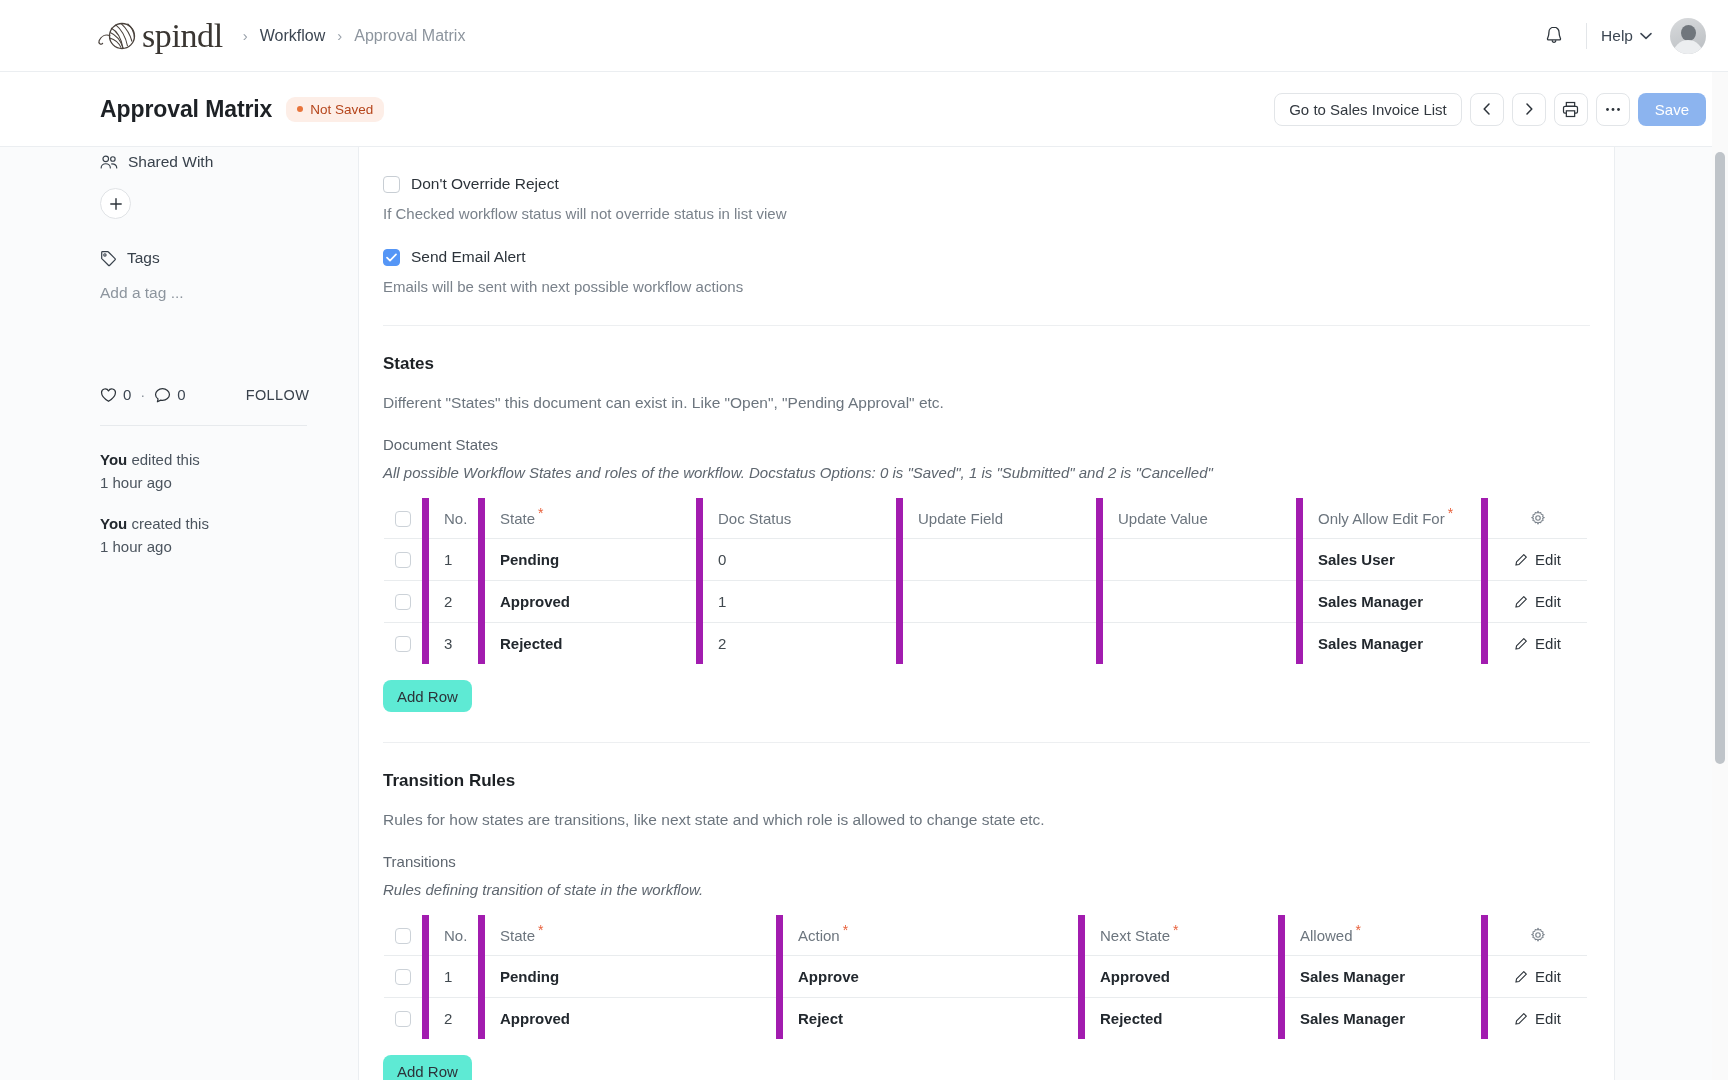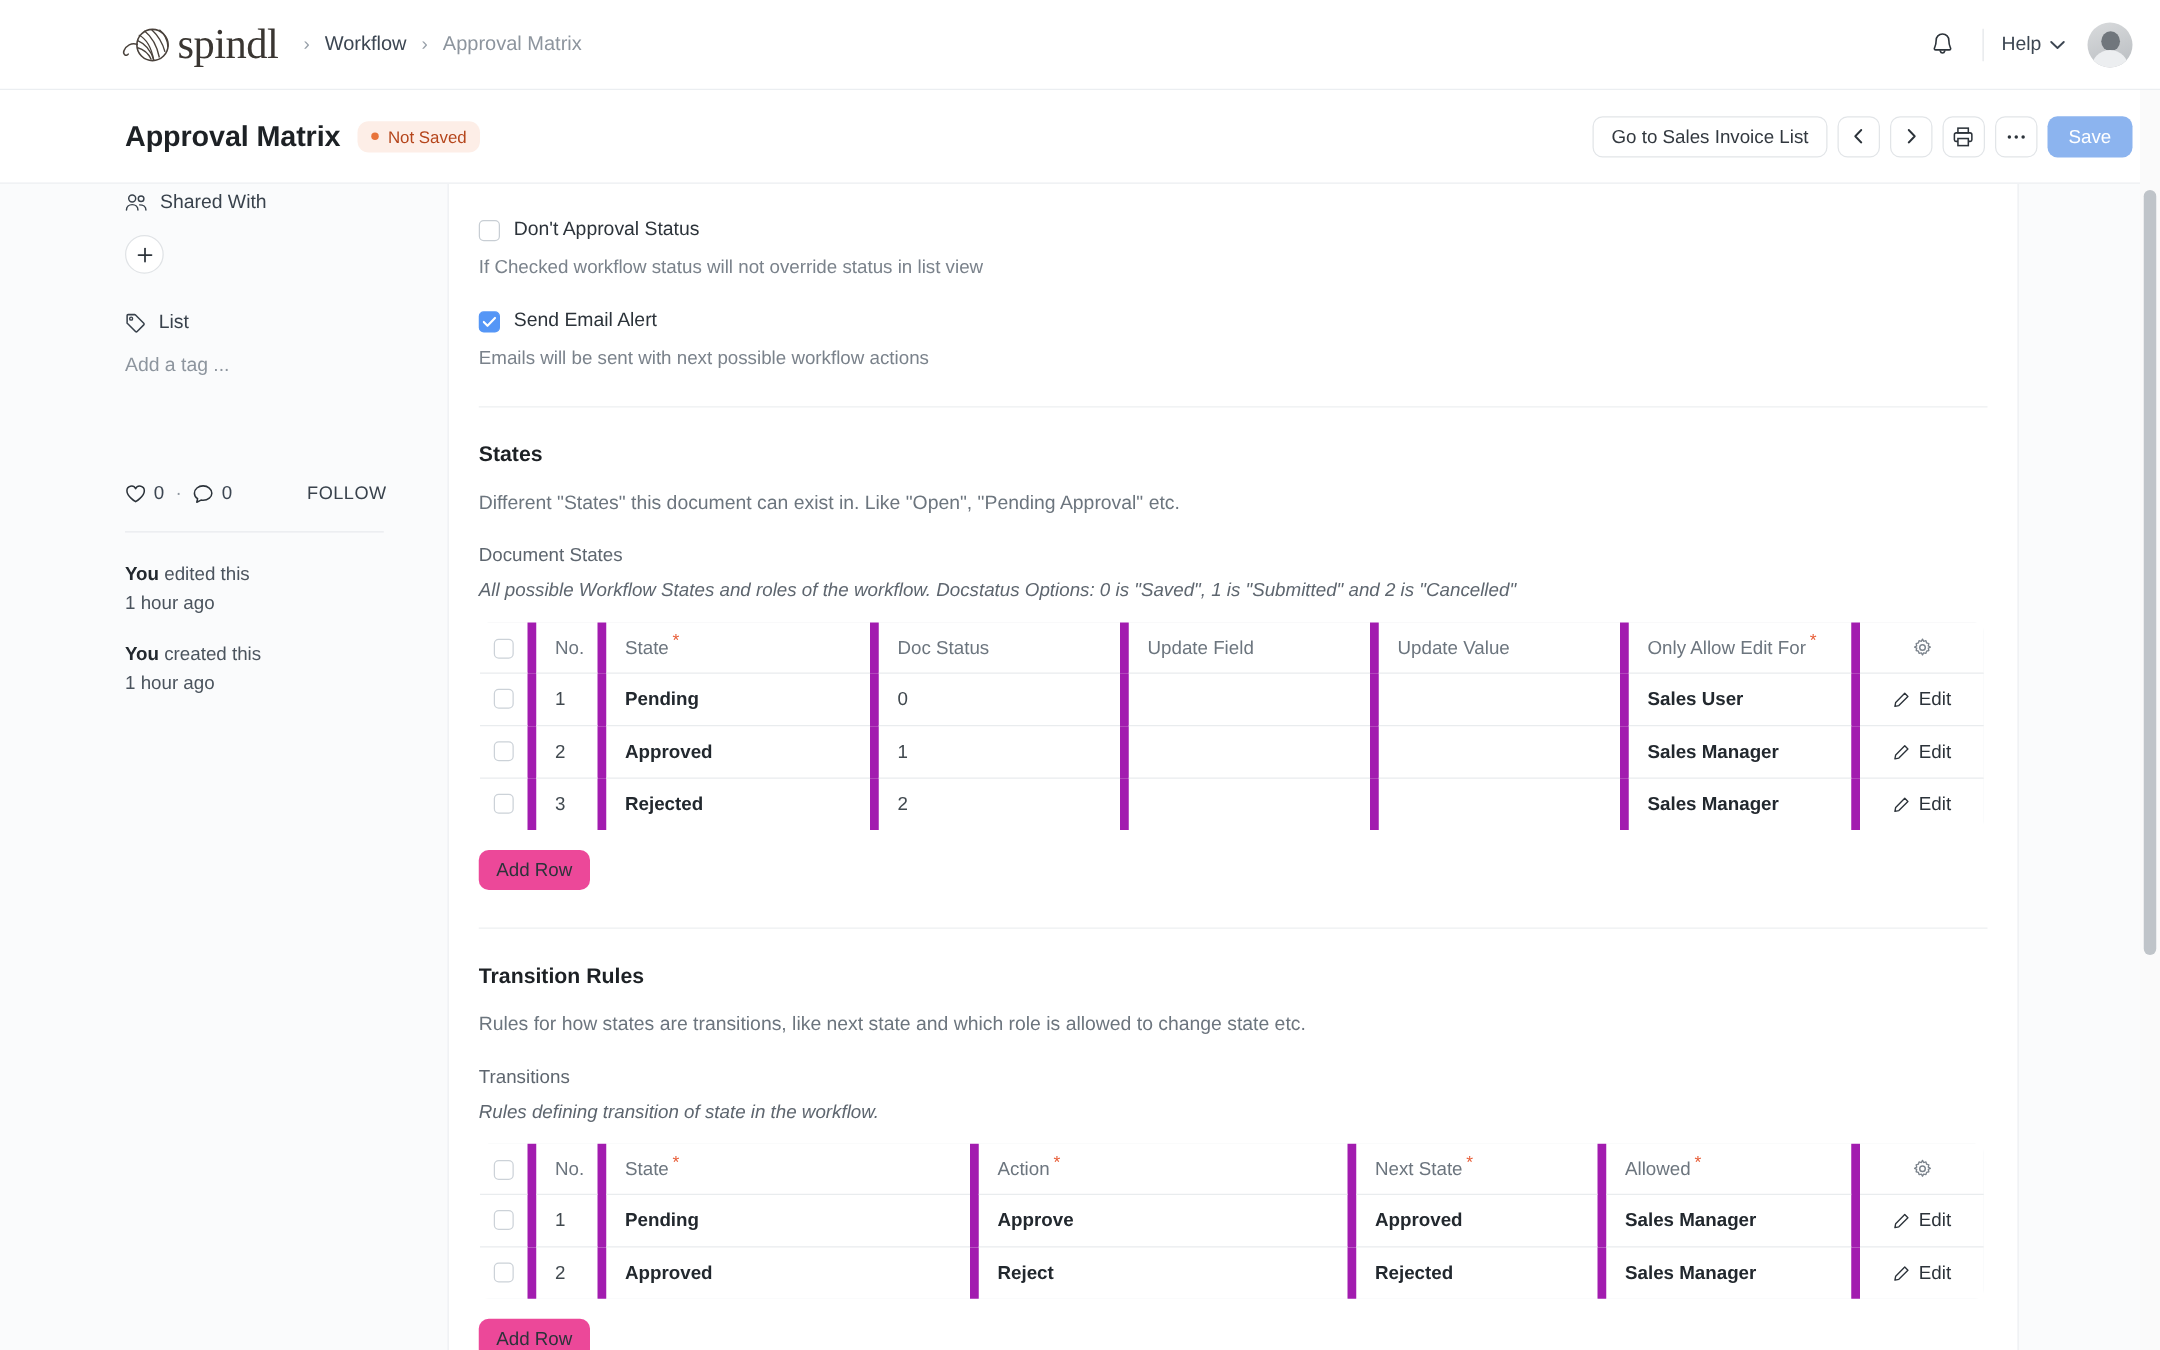--- a/index.html
+++ b/index.html
@@ -147,21 +147,21 @@
   .col-gear{ width: 103px; text-align:center !important; padding:0 !important; }
   .req { color:#e8603b; font-size: 14px; margin-left: 3px; vertical-align: super; line-height:0; }
   td.bold { font-weight: bold; color:#22282e; font-size: 15px; }
   td.plain { font-size: 15px; color:#41494f; }
   .gridchk {
     width: 16px; height: 16px; border-radius: 4px; border:1px solid #ccd2d8; background:#fff;
     display:inline-block; vertical-align: middle; cursor:pointer;
   }
   .edit-cell { display:flex; align-items:center; justify-content:center; gap:7px; font-size:15px; color:#2c333a; cursor:pointer; }
   .addrow {
-    margin-top: 15px; height: 32px; background:#ec4899; border:none; border-radius:8px;
+    margin-top: 15px; height: 32px; background:#5eead4; border:none; border-radius:8px;
     font-size: 15px; color:#2c333a; padding: 0 14px; cursor:pointer;
     font-family:"Liberation Sans", sans-serif;
   }
 
   
   .scroll-track { position:absolute; right:0; top:72px; bottom:0; width: 16px; background:#fafafa; z-index: 30; }
   .scroll-thumb { position:absolute; right:3px; top:80px; width: 10px; height: 612px; border-radius:6px; background:#bfc4c9; }
 
   svg { display:block; }
 </style>
@@ -279,21 +279,21 @@
         </svg>
       </div>
 
       <div class="side-gap-1"></div>
 
       <div class="side-row">
         <svg width="17" height="17" viewBox="0 0 18 18">
           <path d="M1.8 8.2V2.6a.8.8 0 0 1 .8-.8h5.6a1 1 0 0 1 .7.3l7 7a1 1 0 0 1 0 1.4l-5.6 5.6a1 1 0 0 1-1.4 0l-7-7a1 1 0 0 1-.1-.9z" fill="none" stroke="#39424c" stroke-width="1.3" stroke-linejoin="round"></path>
           <circle cx="5.2" cy="5.2" r="1.25" fill="none" stroke="#39424c" stroke-width="1.2"></circle>
         </svg>
-        <span class="lbl">List</span>
+        <span class="lbl">Tags</span>
       </div>
 
       <div class="tag-placeholder">Add a tag ...</div>
 
       <div class="side-stats">
         <svg width="17" height="16" viewBox="0 0 18 17">
           <path d="M9 15.2S1.6 10.8 1.6 5.9A3.9 3.9 0 0 1 9 4.2a3.9 3.9 0 0 1 7.4 1.7c0 4.9-7.4 9.3-7.4 9.3z" fill="none" stroke="#2c333a" stroke-width="1.3" stroke-linejoin="round"></path>
         </svg>
         <span class="cnt">0</span>
         <span class="mid-dot">·</span>
@@ -316,21 +316,21 @@
           <div>1 hour ago</div>
         </div>
       </div>
     </div>
 
     <div class="maincard">
 
       <div class="sec">
         <div class="chk-row">
           <span class="chk"></span>
-          <span class="chk-label">Don't Approval Status</span>
+          <span class="chk-label">Don't Override Reject</span>
         </div>
         <div class="helptext">If Checked workflow status will not override status in list view</div>
 
         <div class="gap-22"></div>
 
         <div class="chk-row">
           <span class="chk on">
             <svg width="11" height="9" viewBox="0 0 11 9">
               <path d="M1 4.6 L4 7.6 L10 1.4" fill="none" stroke="#fff" stroke-width="1.7" stroke-linecap="round" stroke-linejoin="round"></path>
             </svg>

